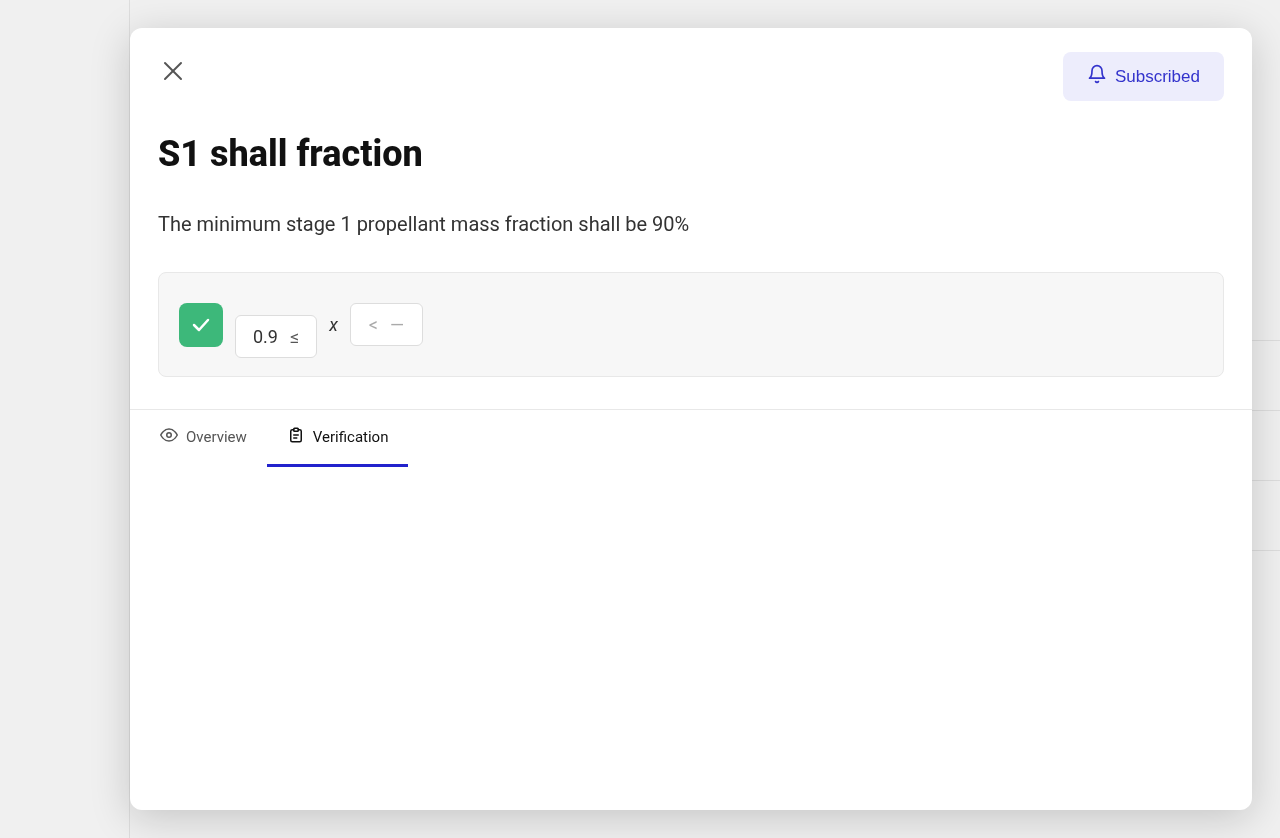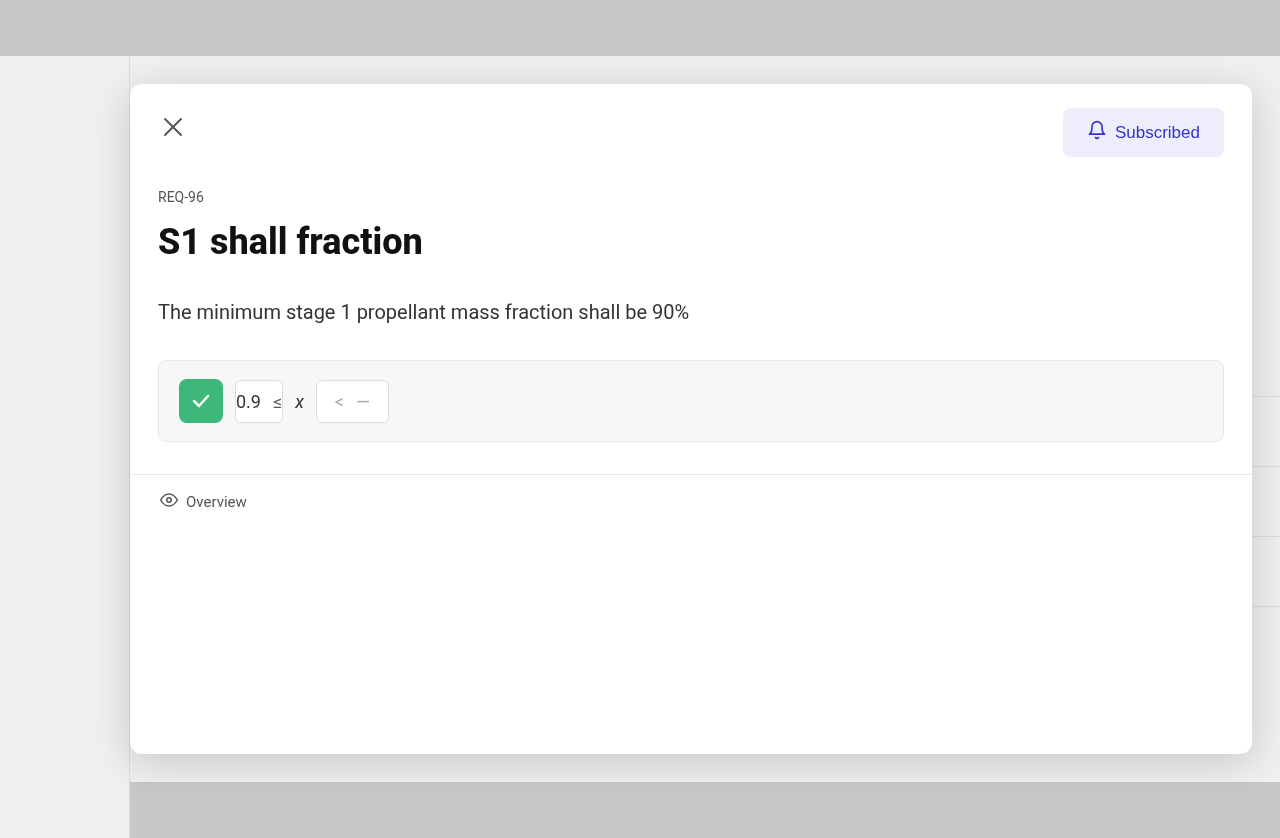--- a/index.html
+++ b/index.html
@@ -10,21 +10,21 @@
       height: 838px;
       display: flex;
       align-items: center;
       justify-content: center;
       font-family: -apple-system, BlinkMacSystemFont, 'Segoe UI', Roboto, sans-serif;
       overflow: hidden;
     }
 
     .screen-bg {
       width: 1280px;
-      height: 726px;
+      height: 838px;
       position: relative;
       background: #6d28d9;
     }
 
     
     .sidebar-bg {
       position: absolute;
       left: 0;
       top: 0;
       width: 130px;
@@ -148,23 +148,24 @@
       height: 22px;
     }
 
     .constraint-value-box {
       display: flex;
       align-items: center;
       gap: 12px;
       background: #fff;
       border: 1px solid #ddd;
       border-radius: 6px;
-      padding: 10px 0;
+      padding: 10px 17px;
       font-size: 18px;
       color: #333;
+      margin-top: 24px;
     }
 
     .constraint-operator {
       font-size: 18px;
       color: #555;
     }
 
     .constraint-var {
       font-size: 18px;
       color: #333;
@@ -252,21 +253,20 @@
             <path d="M18 8A6 6 0 0 0 6 8c0 7-3 9-3 9h18s-3-2-3-9"></path>
             <path d="M13.73 21a2 2 0 0 1-3.46 0"></path>
           </svg>
         </span>
         <span>Subscribed</span>
       </button>
     </div>
 
     <div class="modal-body">
 
-      <div class="req-id">REQ-96</div>
       <div class="req-title">S1 shall fraction</div>
       <div class="req-description">The minimum stage 1 propellant mass fraction shall be 90%</div>
 
       <div class="constraint-container">
 
         <div class="check-box">
           <svg viewBox="0 0 22 22" fill="none" xmlns="http://www.w3.org/2000/svg">
             <polyline points="4,11 9,16 18,6" stroke="white" stroke-width="2.5" stroke-linecap="round" stroke-linejoin="round"></polyline>
           </svg>
         </div>
@@ -292,19 +292,30 @@
         <span class="tab-icon">
           <svg width="18" height="18" viewBox="0 0 24 24" fill="none" stroke="currentColor" stroke-width="2" stroke-linecap="round" stroke-linejoin="round">
             <circle cx="12" cy="12" r="3"></circle>
             <path d="M1 12S5 4 12 4s11 8 11 8-4 8-11 8S1 12 1 12z"></path>
           </svg>
         </span>
         <span>Overview</span>
       </div>
 
 
+      <div class="tab-item active">
+        <span class="tab-icon">
+          <svg width="18" height="18" viewBox="0 0 24 24" fill="none" stroke="currentColor" stroke-width="2" stroke-linecap="round" stroke-linejoin="round">
+            <path d="M9 5H7a2 2 0 0 0-2 2v12a2 2 0 0 0 2 2h10a2 2 0 0 0 2-2V7a2 2 0 0 0-2-2h-2"></path>
+            <rect x="9" y="3" width="6" height="4" rx="1" ry="1"></rect>
+            <line x1="9" y1="12" x2="15" y2="12"></line>
+            <line x1="9" y1="16" x2="13" y2="16"></line>
+          </svg>
+        </span>
+        <span>Verification</span>
+      </div>
 
 
     </div>
 
   </div>
 
 </div>
 
 </body></html>

